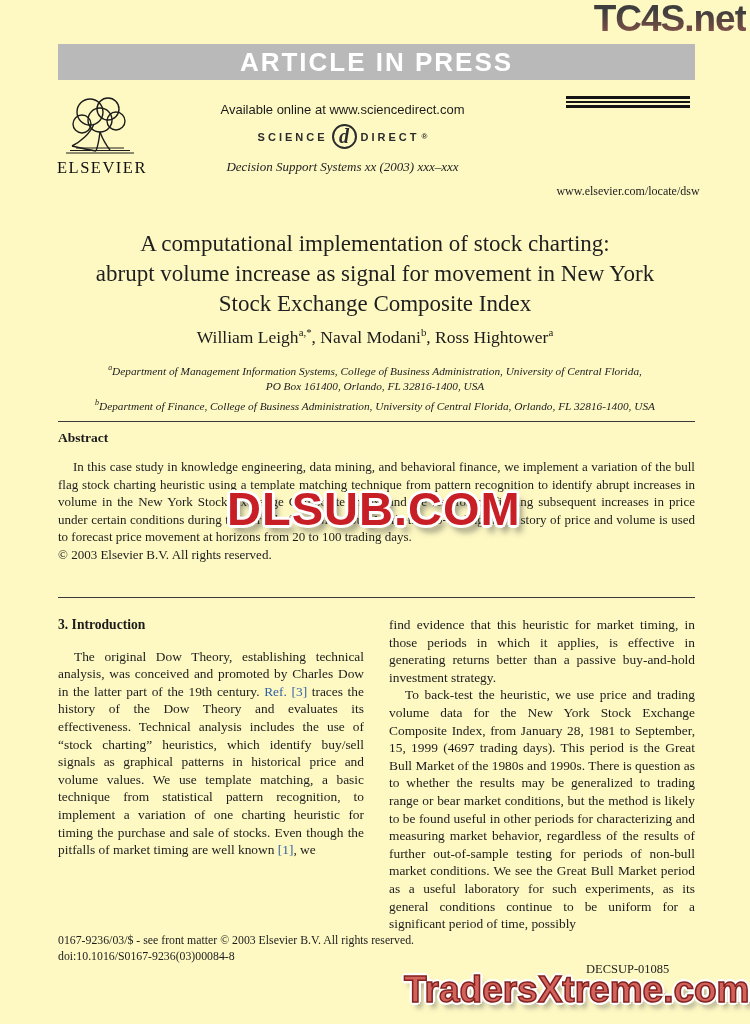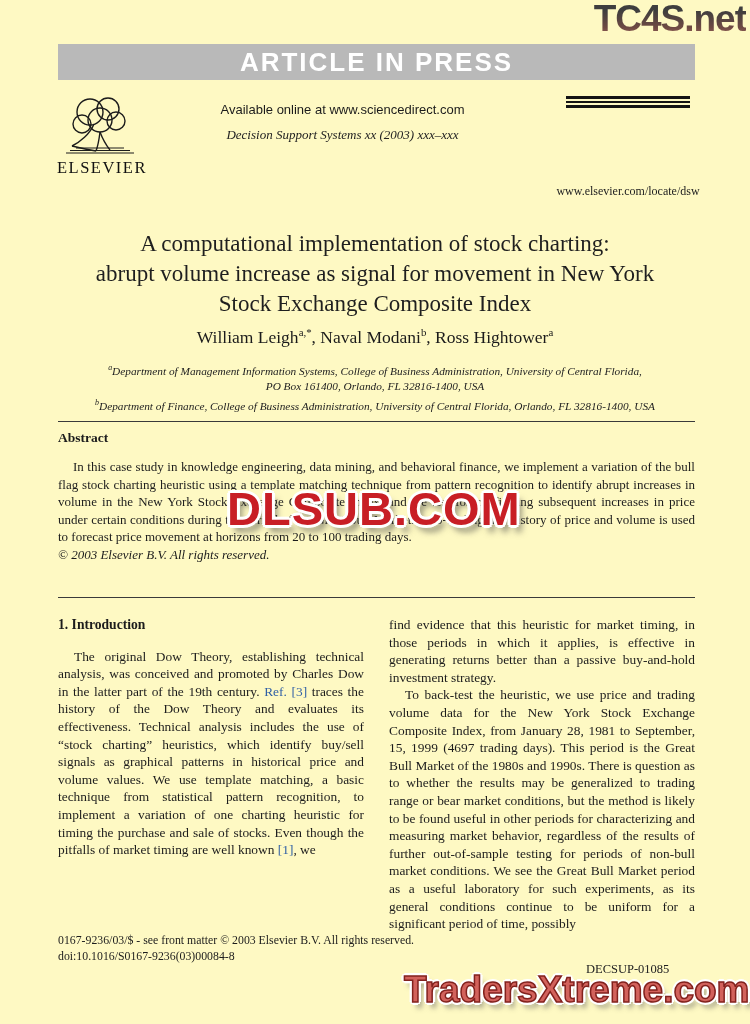--- a/index.html
+++ b/index.html
@@ -83,21 +83,21 @@
     position:absolute; left:40px; top:360px; width:670px; text-align:center;
     font-style:italic; font-size:11.3px; line-height:15.5px; color:#222;
   }
   .affils sup { font-size:70%; font-style:italic; }
   .hrule { position:absolute; left:58px; width:637px; height:1px; background:#3a3a3a; }
   .hr1 { top:421px; } .hr2 { top:597px; }
   
   .abs-head { position:absolute; left:58px; top:430px; font-weight:bold; font-size:13.5px; }
   .abs-body { position:absolute; left:58px; top:458px; width:637px; font-size:13px; line-height:17.5px; text-align:justify; }
   .abs-body p.first { text-indent:15px; }
-  .abs-copy { text-align:left;font-style:italic; }
+  .abs-copy { text-align:left; }
   .keywords { position:absolute; left:58px; top:566px; width:637px; font-size:12.3px; line-height:16px; }
   .keywords .kw-label { font-style:italic; }
   
   .col { position:absolute; top:616px; width:306px; font-size:13.4px; line-height:17.6px; text-align:justify; }
   .col-left { left:58px; } .col-right { left:389px; }
   .sec-head { font-weight:bold; font-size:13.6px; text-align:left; margin-bottom:14px; }
   .col p.ind { text-indent:16px; }
   .col p + p { margin-top:0; }
   a.ref { color:#2f5fa5; text-decoration:none; cursor:pointer; }
   
@@ -139,20 +139,26 @@
         <line x1="6" y1="59" x2="74" y2="59"></line>
         <line x1="10" y1="56.5" x2="70" y2="56.5"></line>
         <line x1="16" y1="54" x2="64" y2="54"></line>
       </g>
     </svg>
     <div class="name">ELSEVIER</div>
   </div>
 
   <div class="mast-center">
     <div class="avail">Available online at www.sciencedirect.com</div>
+    <div class="sd-logo">
+      <span class="sd-word">SCIENCE</span>
+      <span class="sd-circle">d</span>
+      <span class="sd-word">DIRECT</span>
+      <span class="sd-word sd-mark">®</span>
+    </div>
     <div class="jcite">Decision Support Systems xx (2003) xxx–xxx</div>
   </div>
 
   <div class="jbox">
     <div class="rule-thick"></div>
     <div class="rule-thin"></div>
     <div class="rule-thin-b"></div>
     <div class="rule-thick-b"></div>
   </div>
   <div class="jsite">www.elsevier.com/locate/dsw</div>
@@ -178,21 +184,21 @@
   <div class="abs-head">Abstract</div>
   <div class="abs-body">
     <p class="first">In this case study in knowledge engineering, data mining, and behavioral finance, we implement a variation of the bull flag stock charting heuristic using a template matching technique from pattern recognition to identify abrupt increases in volume in the New York Stock Exchange Composite Index, and we test for confirming subsequent increases in price under certain conditions during the period of the Great Bull Market. A 60-trading-day history of price and volume is used to forecast price movement at horizons from 20 to 100 trading days.</p>
     <p class="abs-copy">© 2003 Elsevier B.V. All rights reserved.</p>
   </div>
 
 
   <div class="hrule hr2"></div>
 
   <div class="col col-left">
-    <div class="sec-head">1. Introduction</div>
+    <div class="sec-head">3. Introduction</div>
     <p class="ind"><span>The original Dow Theory, establishing technical analysis, was conceived and promoted by Charles Dow in the latter part of the 19th century. </span><a class="ref">Ref. [3]</a><span> traces the history of the Dow Theory and evaluates its effectiveness. Technical analysis includes the use of “stock charting” heuristics, which identify buy/sell signals as graphical patterns in historical price and volume values. We use template matching, a basic technique from statistical pattern recognition, to implement a variation of one charting heuristic for timing the purchase and sale of stocks. Even though the pitfalls of market timing are well known </span><a class="ref">[1]</a><span>, we</span></p>
   </div>
 
   <div class="col col-right">
     <p>find evidence that this heuristic for market timing, in those periods in which it applies, is effective in generating returns better than a passive buy-and-hold investment strategy.</p>
     <p class="ind">To back-test the heuristic, we use price and trading volume data for the New York Stock Exchange Composite Index, from January 28, 1981 to September, 15, 1999 (4697 trading days). This period is the Great Bull Market of the 1980s and 1990s. There is question as to whether the results may be generalized to trading range or bear market conditions, but the method is likely to be found useful in other periods for characterizing and measuring market behavior, regardless of the results of further out-of-sample testing for periods of non-bull market conditions. We see the Great Bull Market period as a useful laboratory for such experiments, as its general conditions continue to be uniform for a significant period of time, possibly</p>
   </div>
 
 
   <div class="footer-ids">

